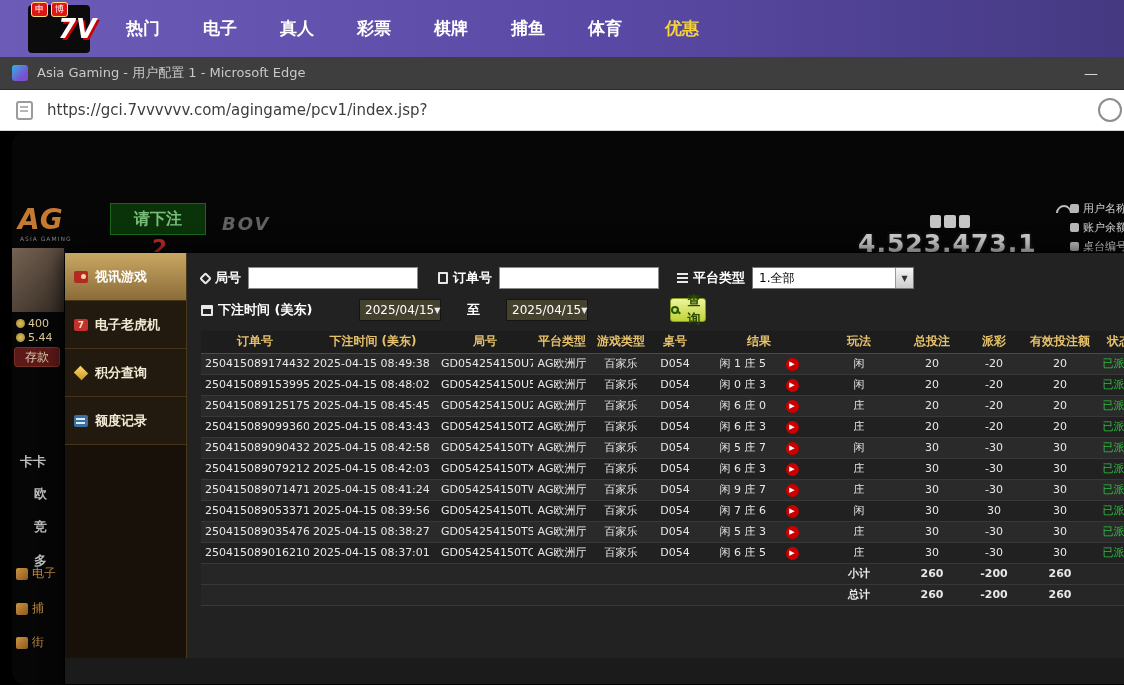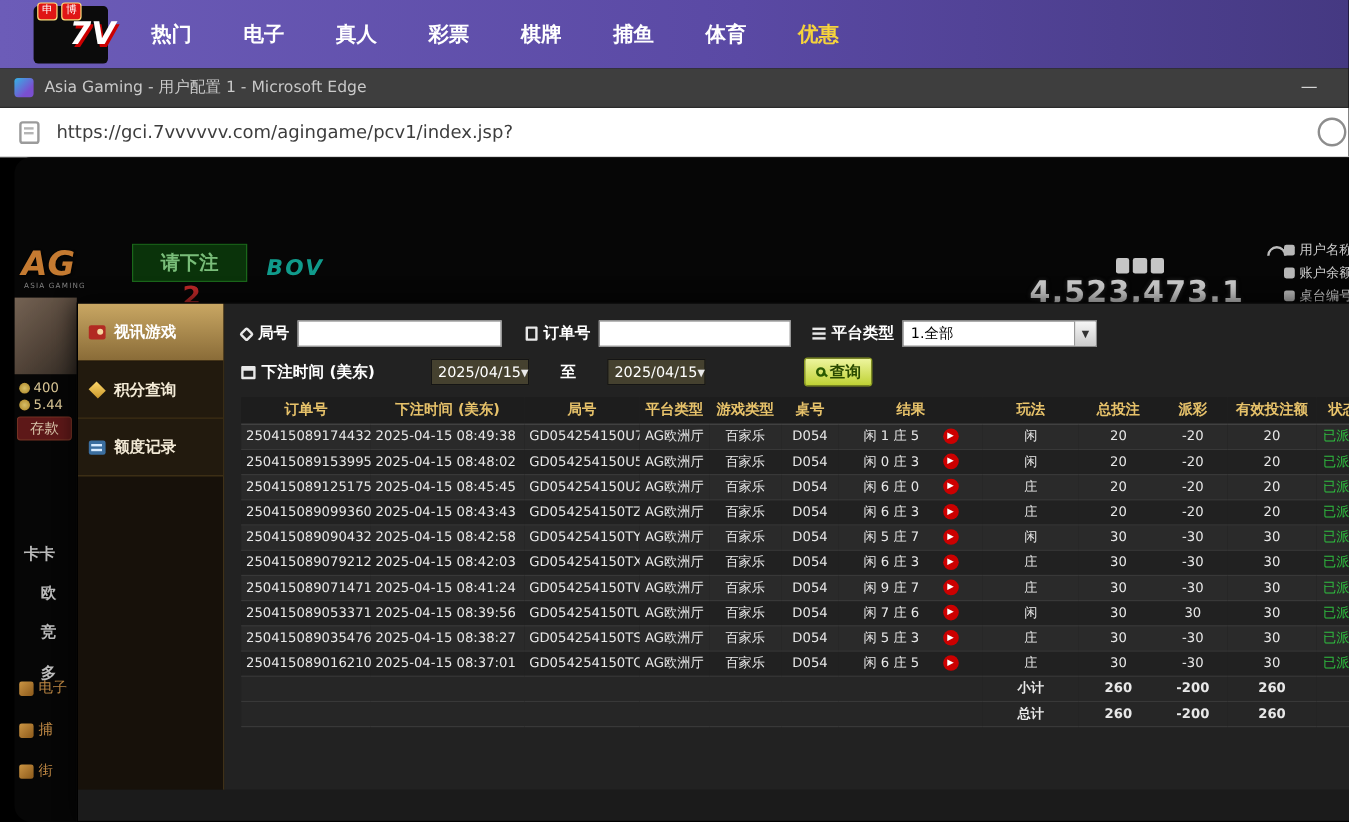--- a/index.html
+++ b/index.html
@@ -37,21 +37,21 @@
 
   
   .page { position:absolute; top:131px; left:12px; width:1124px; height:554px; background:#060606; overflow:hidden;border-radius:14px; }
   .bgdim { opacity:.85; }
 
   .ag-logo { position:absolute; left:6px; top:72px; color:#e8903a; font-size:28px; font-weight:bold; font-style:italic; text-shadow:1px 1px 2px #000; }
   .ag-tag { position:absolute; left:8px; top:104px; color:#9a9a9a; font-size:6px; letter-spacing:1px; }
   .bet-prompt { position:absolute; left:98px; top:72px; width:96px; height:32px; background:#0c3d0c;
     border:1px solid #1f7a1f; color:#8fe08f; font-size:16px; font-weight:bold; display:flex; align-items:center; justify-content:center; }
   .countdown { position:absolute; left:140px; top:104px; color:#e03030; font-size:22px; font-weight:bold; }
-  .studio { position:absolute; left:210px; top:82px; color:#14b8a6; font-size:18px; font-weight:bold; font-style:italic; letter-spacing:2px; }
+  .studio { position:absolute; left:210px; top:82px; color:#737373; font-size:18px; font-weight:bold; font-style:italic; letter-spacing:2px; }
   .jackpot { position:absolute; left:846px; top:98px; color:#efefef; font-size:25px; font-weight:bold; letter-spacing:1px; text-shadow:0 0 4px #333; }
   .scorebits { position:absolute; left:918px; top:84px; width:40px; height:13px; display:flex; gap:3px; }
   .scorebits span { flex:1; background:#e9e9e9; border-radius:2px; }
   .wifi { position:absolute; left:1044px; top:74px; width:16px; height:16px; border:2px solid #dedede;
     border-radius:50%; border-bottom-color:transparent; border-left-color:transparent; transform:rotate(-45deg); }
   .acct { position:absolute; left:1058px; top:70px; display:flex; flex-direction:column; gap:4px; }
   .acct-row { display:flex; align-items:center; gap:4px; color:#eeeeee; font-size:11px; white-space:nowrap; }
   .acct-dot { width:9px; height:9px; background:#d8d8d8; border-radius:2px; flex:none; }
 
   .avatar { position:absolute; left:0; top:117px; width:52px; height:64px;
@@ -100,21 +100,21 @@
   .fic-cal { width:12px; height:11px; border:2px solid #e8e8e8; border-top-width:4px; border-radius:1px; }
   .tinput { width:170px; height:22px; background:#fff; border:1px solid #8a8a8a; margin-left:7px; font-size:12px; padding:0 4px; color:#222; }
   .selectbox { width:162px; height:22px; background:#fff; border:1px solid #777; display:flex; align-items:center; margin-left:7px; cursor:pointer; }
   .sel-text { flex:1; font-size:12px; color:#000000; padding-left:6px; }
   .sel-arrow { width:18px; height:100%; background:linear-gradient(#f6f6f6,#cccccc); border-left:1px solid #999;
     display:flex; align-items:center; justify-content:center; font-size:8px; color:#333; }
   .datebtn { display:flex; align-items:center; justify-content:space-between; width:82px; height:22px;
     background:#45412f; border:1px solid #151515; color:#fff; font-size:12px; padding:0 5px; cursor:pointer; }
   .datebtn .arr { font-size:8px; color:#e8e8e8; }
   .tolabel { color:#fff; font-size:13px; font-weight:bold; margin:0 26px; }
-  .searchbtn { display:flex; align-items:center; justify-content:center; gap:4px; width:57px; height:24px; margin-left:82px;
+  .searchbtn { display:flex; align-items:center; justify-content:center; gap:4px; width:36px; height:24px; margin-left:82px;
     background:linear-gradient(#eef59e,#bfd235); border:1px solid #8a9a20; border-radius:3px;
     color:#2a4a00; font-size:13px; font-weight:bold; cursor:pointer; }
   .mag { width:8px; height:8px; border:2px solid #2a5a00; border-radius:50%; position:relative; flex:none; }
   .mag::after { content:""; position:absolute; width:5px; height:2px; background:#2a5a00; transform:rotate(45deg); right:-4px; bottom:-1px; }
 
   
   .bets { margin-top:8px; width:940px; border-collapse:collapse; table-layout:fixed; }
   .bets th { height:22px; font-size:12px; font-weight:bold; color:#e7c26a; background:#1d1d1d;
     border-bottom:1px solid #4a4a4a; text-align:center; overflow:hidden; white-space:nowrap; }
   .bets td { height:21px; font-size:11px; color:#e8e8e8; border-bottom:1px solid #383838;
@@ -245,20 +245,24 @@
     <div class="modal">
       <div class="modal-body">
 
         <aside class="menu">
 
             <div class="menu-item active">
               <span class="mi ic-video"></span>
               <span>视讯游戏</span>
             </div>
 
+            <div class="menu-item">
+              <span class="mi ic-slot"></span>
+              <span>电子老虎机</span>
+            </div>
 
 
             <div class="menu-item">
               <span class="mi ic-diamond"></span>
               <span>积分查询</span>
             </div>
 
             <div class="menu-item">
               <span class="mi ic-ledger"></span>
               <span>额度记录</span>

